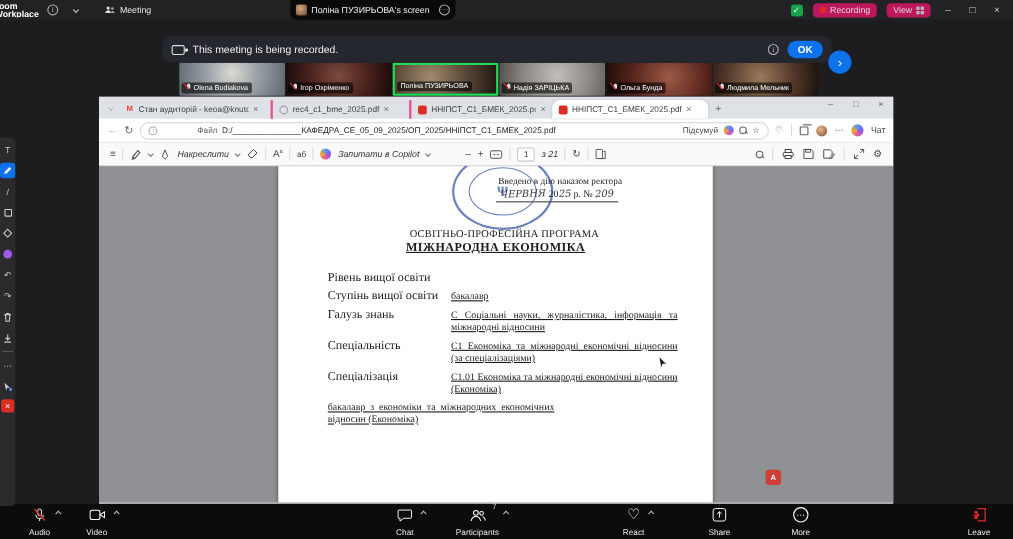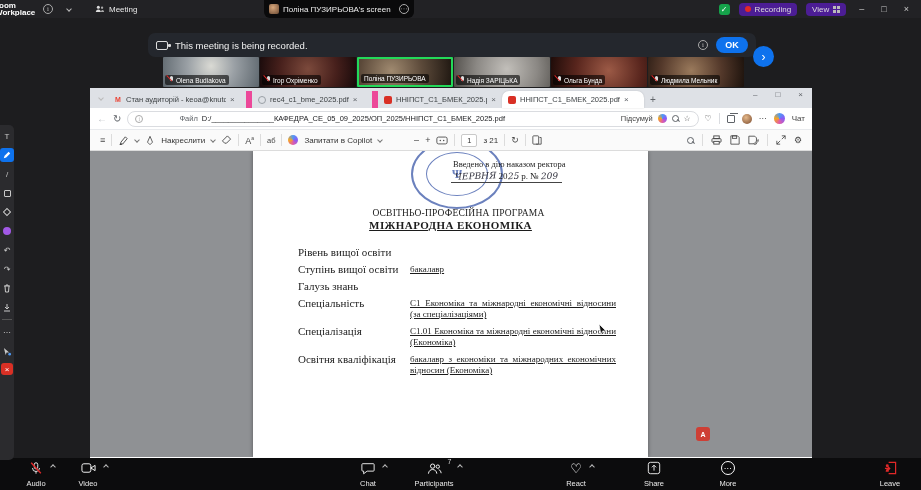--- a/index.html
+++ b/index.html
@@ -17,21 +17,21 @@
   .chv.up { transform:rotate(-135deg); }
   #meeting-tab { display:flex; align-items:center; gap:4px; margin-left:24px; color:#e8e8e8; }
   #screen-tab { position:absolute; left:264px; top:0; height:18px; width:150px; background:#0a0a0b;
     border-radius:0 0 6px 6px; display:flex; align-items:center; gap:4px; padding:0 5px; }
   #screen-tab .mini-avatar { width:10px; height:10px; border-radius:2px;
     background:radial-gradient(circle at 40% 35%, #d8a77c, #6b4a33); }
   #screen-tab span.t { color:#eee; font-size:8px; white-space:nowrap; overflow:hidden; }
   #topbar-right { margin-left:auto; display:flex; align-items:center; gap:9px; padding-right:8px; }
   .shield { width:11px; height:11px; border-radius:3px; background:#15a24a; color:#fff; font-size:8px;
     display:flex; align-items:center; justify-content:center; }
-  .recpill { display:flex; align-items:center; gap:4px; background:#4c1d95; border-radius:4px; padding:2px 6px; }
+  .recpill { display:flex; align-items:center; gap:4px; background:#be185d; border-radius:4px; padding:2px 6px; }
   .reddot { width:6px; height:6px; border-radius:50%; background:#e02828; }
   .viewgrid { display:inline-grid; grid-template-columns:3px 3px; grid-gap:1px; }
   .viewgrid i { width:3px; height:3px; background:#bbb; }
   .winbtn { color:#c9c9c9; font-size:9px; padding:0 4px; }
 
   
   #notif { position:absolute; left:148px; top:33px; width:608px; height:24px; background:#24272d;
     border-radius:7px; display:flex; align-items:center; padding:0 8px; gap:7px; z-index:6; }
   .recscreen { width:12px; height:9px; border:1.2px solid #ddd; border-radius:2px; position:relative; }
   .recscreen::after { content:""; position:absolute; right:-4px; top:2px; width:3px; height:3px; background:#ddd; border-radius:1px; }
@@ -58,21 +58,21 @@
     transform:rotate(48deg); transform-origin:left top; }
   #next-btn { position:absolute; left:753px; top:46px; width:21px; height:21px; border-radius:50%;
     background:#0e72ed; color:#fff; font-size:12px; display:flex; align-items:center; justify-content:center; z-index:7; }
 
   
   #share { position:absolute; left:90px; top:88px; width:722px; height:370px; background:#fff; }
 
   #tabstrip { height:20px; background:#dee1e6; display:flex; align-items:flex-end; padding-left:4px; }
   .tsearch { align-self:center; margin:0 5px; }
   .btab { height:17px; display:flex; align-items:center; gap:4px; padding:0 6px; font-size:7.5px; color:#3c4043;
-    border-left:6px solid #ec4899; max-width:150px; }
+    border-left:2px solid #ec4899; max-width:150px; }
   .btab:first-of-type { border-left:none; }
   .btab.active { background:#fff; border-radius:7px 7px 0 0; border-left:none; box-shadow:0 0 2px rgba(0,0,0,.15); }
   .btab .ttl { white-space:nowrap; overflow:hidden; text-overflow:clip; max-width:100px; }
   .btab .x { color:#5f6368; font-size:8px; }
   .fav { width:8px; height:8px; display:flex; align-items:center; justify-content:center; flex:none; }
   .fav.gmail { color:#ea4335; font-weight:bold; font-size:7px; }
   .fav.gen { border:1px solid #9aa0a6; border-radius:50%; }
   .fav.pdf { background:#d93025; border-radius:2px; color:#fff; font-size:4px; font-weight:bold; }
   .newtab { margin:0 6px 3px 6px; color:#5f6368; font-size:10px; }
   #winctl { margin-left:auto; display:flex; align-self:flex-start; }
@@ -94,21 +94,21 @@
     background:conic-gradient(#4e9af5, #8a5cf6, #e05ca8, #f5a623, #4e9af5); flex:none; }
   #addr-right { display:flex; align-items:center; gap:7px; color:#444; font-size:8px; }
   .avatar8 { width:10px; height:10px; border-radius:50%; background:radial-gradient(circle at 40% 35%, #e5b98a, #7a4a2e); }
   .vdiv { width:1px; height:11px; background:#dadce0; }
   .collic { display:inline-block; width:8px; height:8px; border:1px solid #5f6368; border-radius:1px; position:relative; }
   .collic::after { content:""; position:absolute; left:2px; top:-3px; width:8px; height:1px; background:#5f6368; }
 
   
   #pdfbar { height:21px; background:#fafafa; border-bottom:1px solid #dcdcdc; display:flex; align-items:center;
     gap:6px; padding:0 10px; color:#454545; font-size:9px; }
-  #pdfbar .lbl { font-size:8px; color:#333; }
+  #pdfbar .lbl { font-size:8px; color:#333;font-style:italic; }
   .pdiv { width:1px; height:12px; background:#dcdcdc; }
   #pagebox { width:16px; height:13px; border:1px solid #c9c9c9; border-radius:2px; background:#fff;
     font-size:7.5px; display:flex; align-items:center; justify-content:center; color:#333; }
   .sup { font-size:5px; vertical-align:super; }
   #pdfbar .right { margin-left:auto; display:flex; align-items:center; gap:8px; }
 
   
   #viewport { position:relative; height:306px; background:#8f9194; overflow:hidden; }
   #page { position:absolute; left:163px; top:0; width:395px; height:306px; background:#fff;
     box-shadow:0 0 4px rgba(0,0,0,.4); font-family:"Liberation Serif", serif; color:#1c1c1c; }
@@ -393,31 +393,31 @@
         <div id="fields">
           <div class="frow">
             <span class="flabel">Рівень вищої освіти</span>
           </div>
           <div class="frow">
             <span class="flabel">Ступінь вищої освіти</span>
             <span class="fvalue">бакалавр</span>
           </div>
           <div class="frow">
             <span class="flabel">Галузь знань</span>
+            <span class="fvalue">С Соціальні науки, журналістика, інформація та міжнародні відносини</span>
           </div>
           <div class="frow">
             <span class="flabel">Спеціальність</span>
             <span class="fvalue">С1 Економіка та міжнародні економічні відносини (за спеціалізаціями)</span>
           </div>
           <div class="frow">
             <span class="flabel">Спеціалізація</span>
             <span class="fvalue">С1.01 Економіка та міжнародні економічні відносини (Економіка)</span>
           </div>
           <div class="frow">
-            <span class="flabel">Освітня кваліфікація</span>
             <span class="fvalue">бакалавр з економіки та міжнародних економічних відносин (Економіка)</span>
           </div>
         </div>
       </div>
       <svg id="cursor" width="9" height="13" viewBox="0 0 9 13">
         <path d="M1 1l7 7H4.5L3 12z" fill="#111" stroke="#fff" stroke-width=".7"></path>
       </svg>
       <div id="pdf-fab">A</div>
     </div>
   </div>

